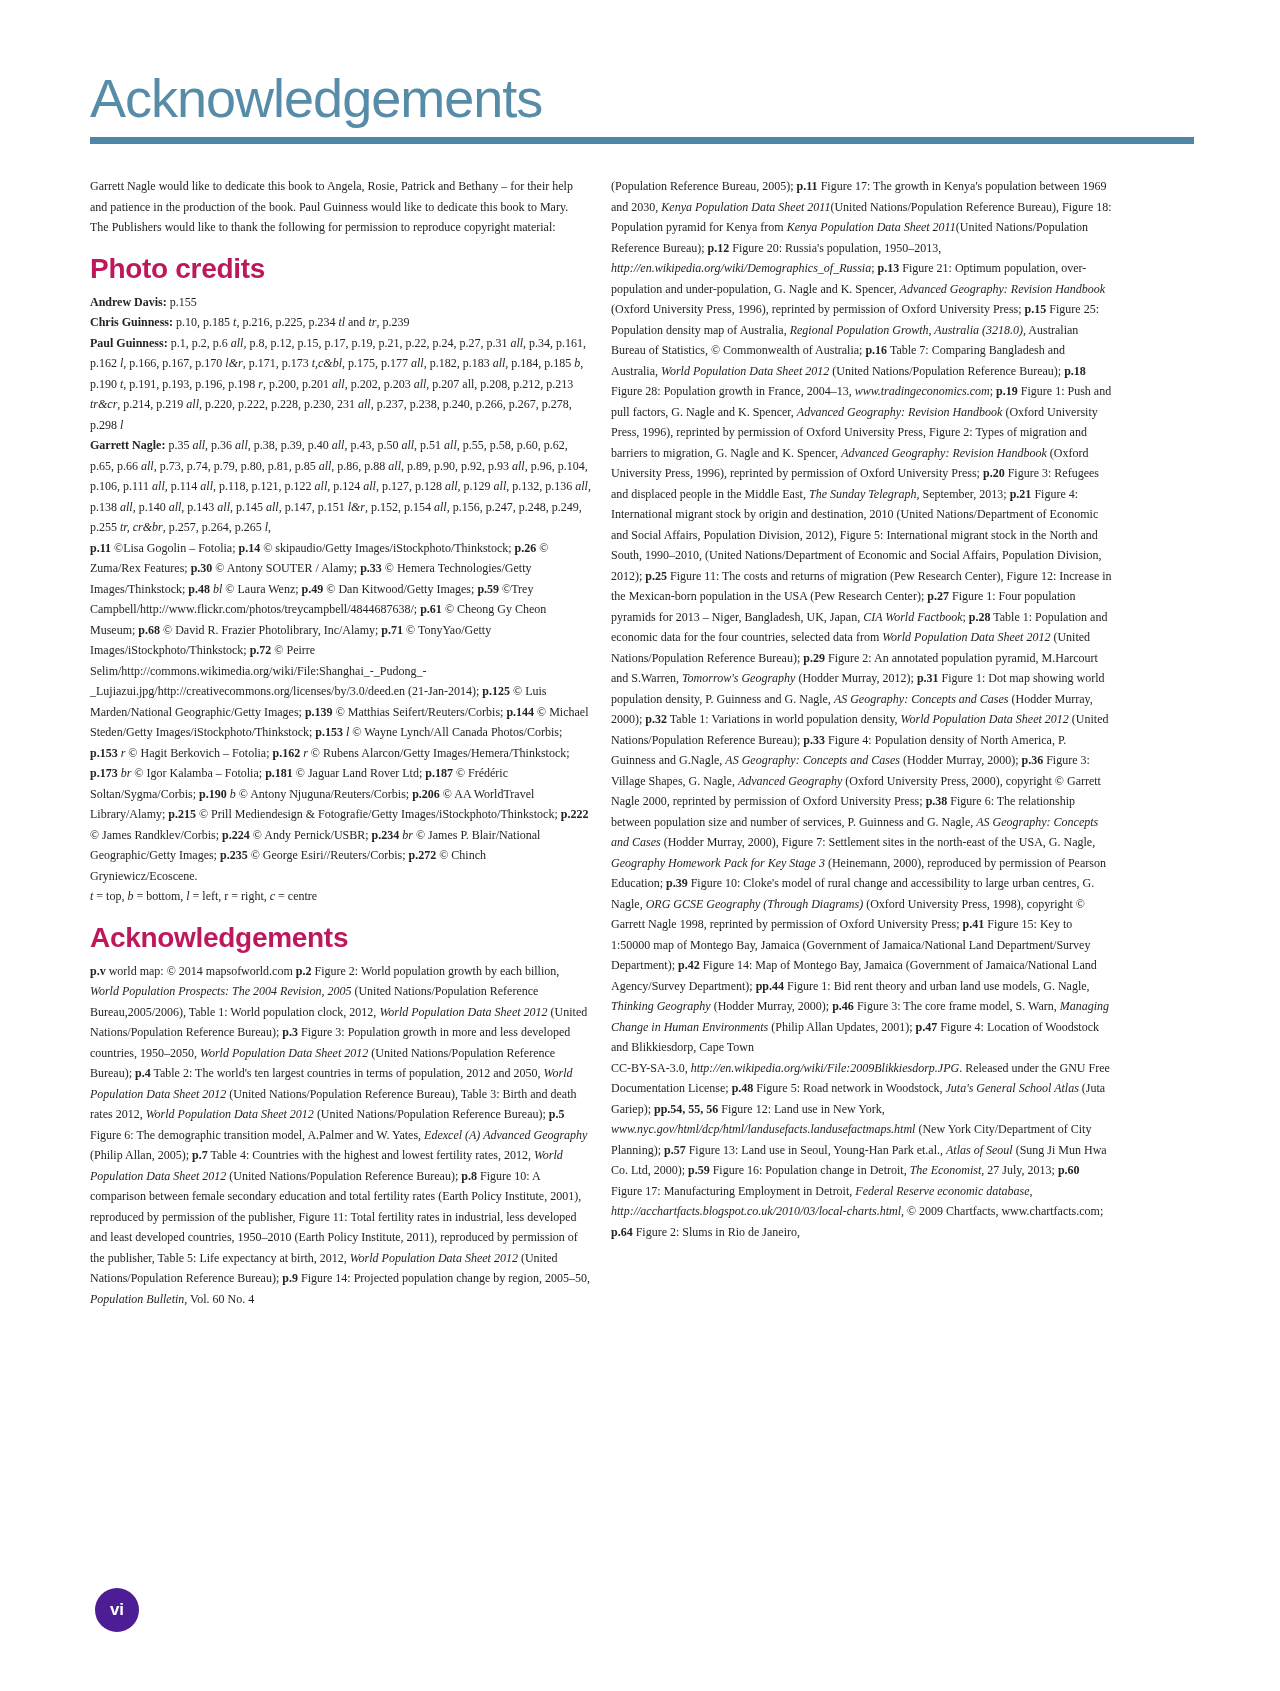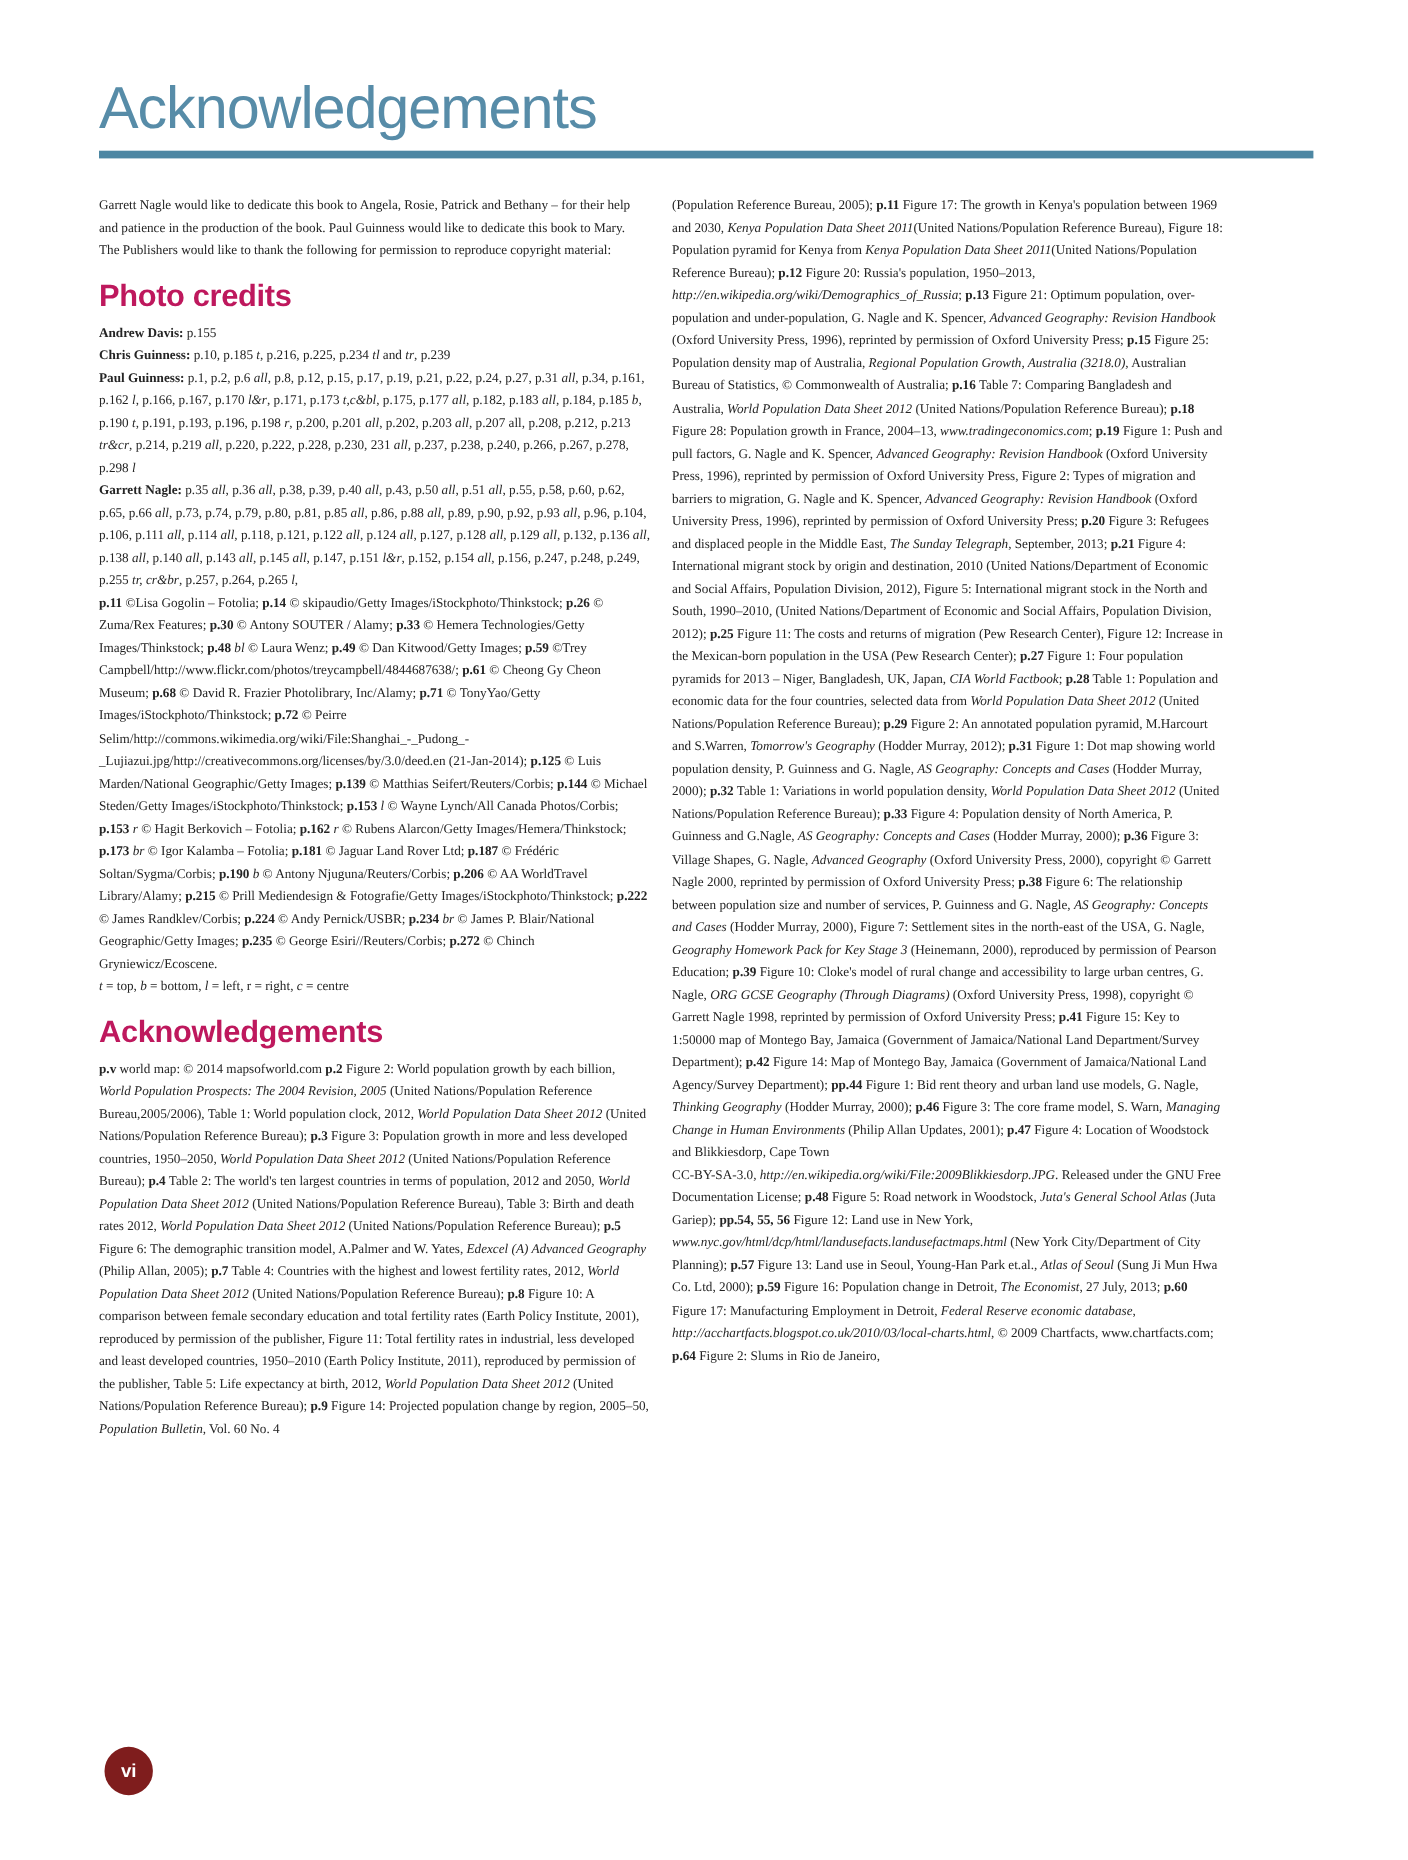--- a/index.html
+++ b/index.html
@@ -65,21 +65,21 @@
     color: #be185d;
     margin: 15px 0 7px 0;
   }
   .page-badge {
     position: absolute;
     left: 95px;
     top: 1588px;
     width: 44px;
     height: 44px;
     border-radius: 50%;
-    background: #7f1d1d;
+    background: #4c1d95;
     color: #ffffff;
     display: flex;
     align-items: center;
     justify-content: center;
     font-family: "Liberation Sans", sans-serif;
     font-weight: 700;
     font-size: 17px;
   }
 </style>
 </head>

